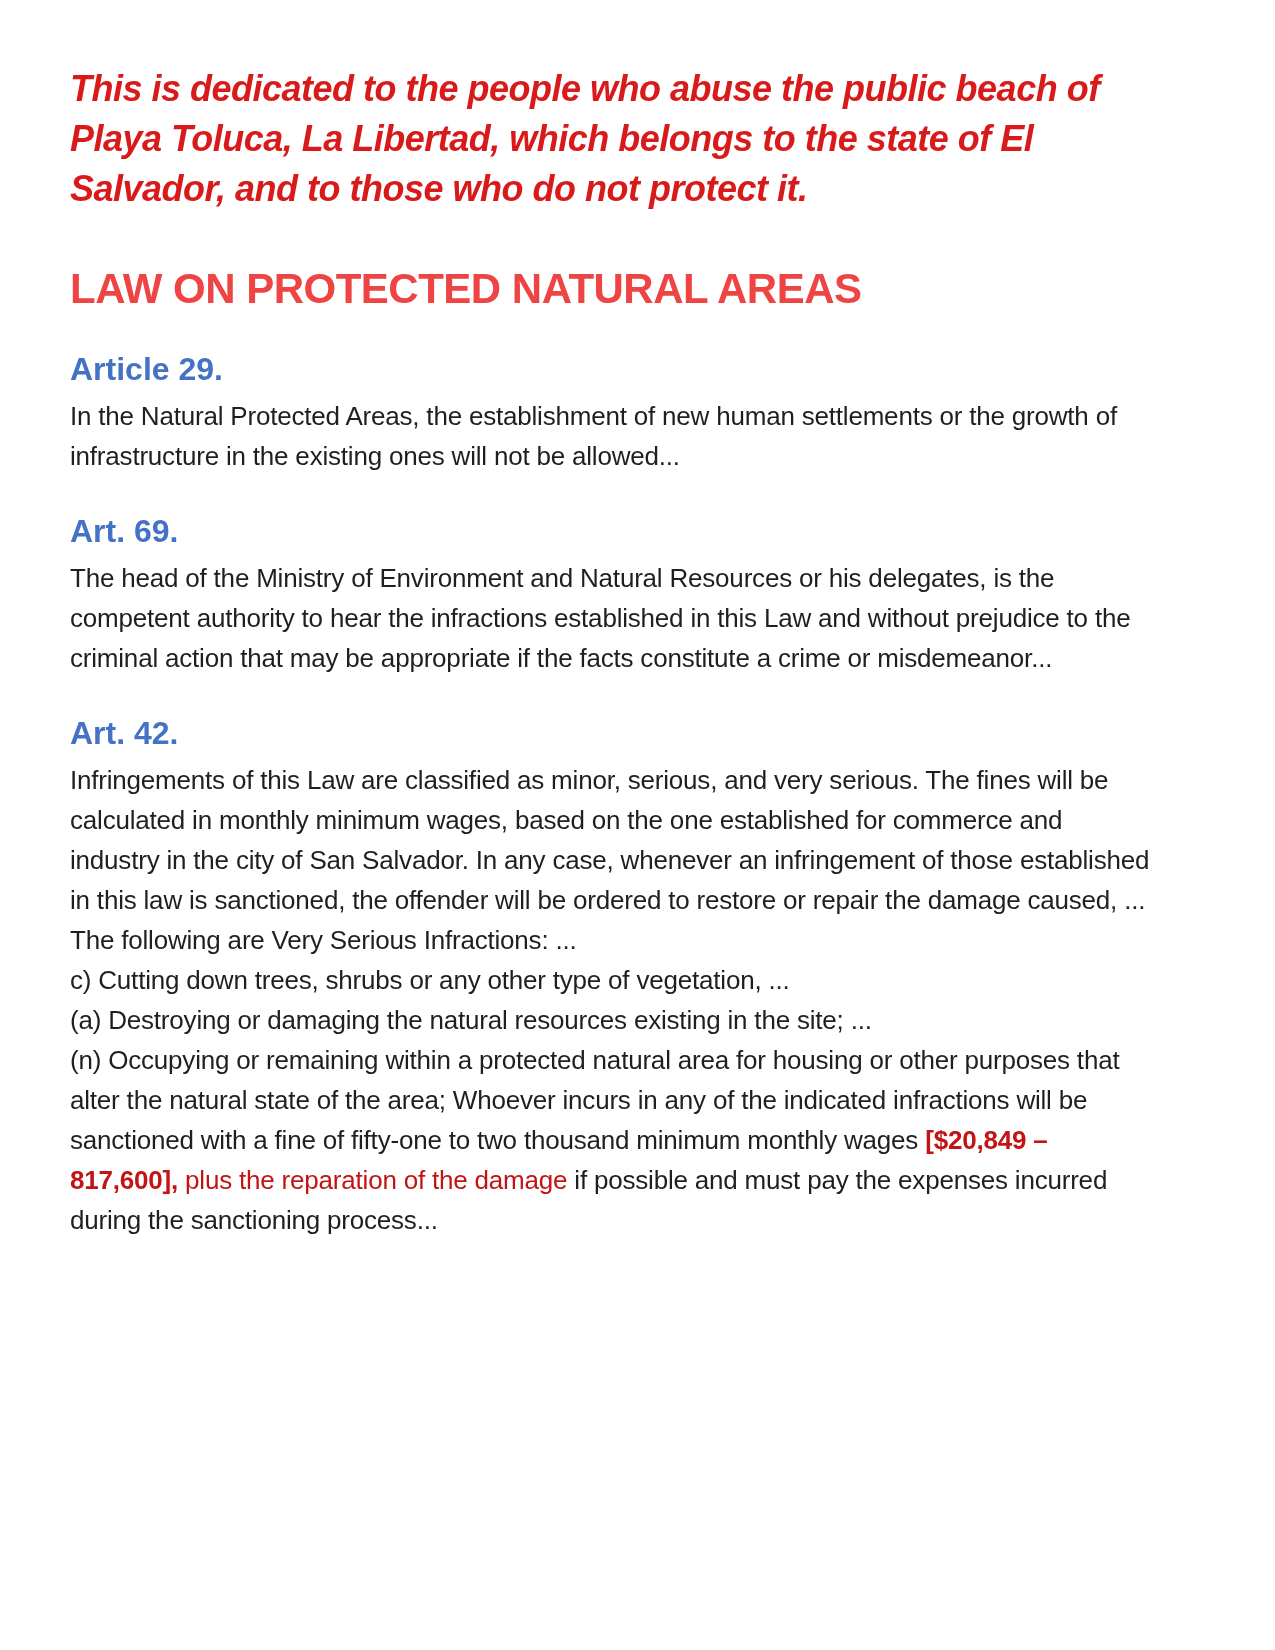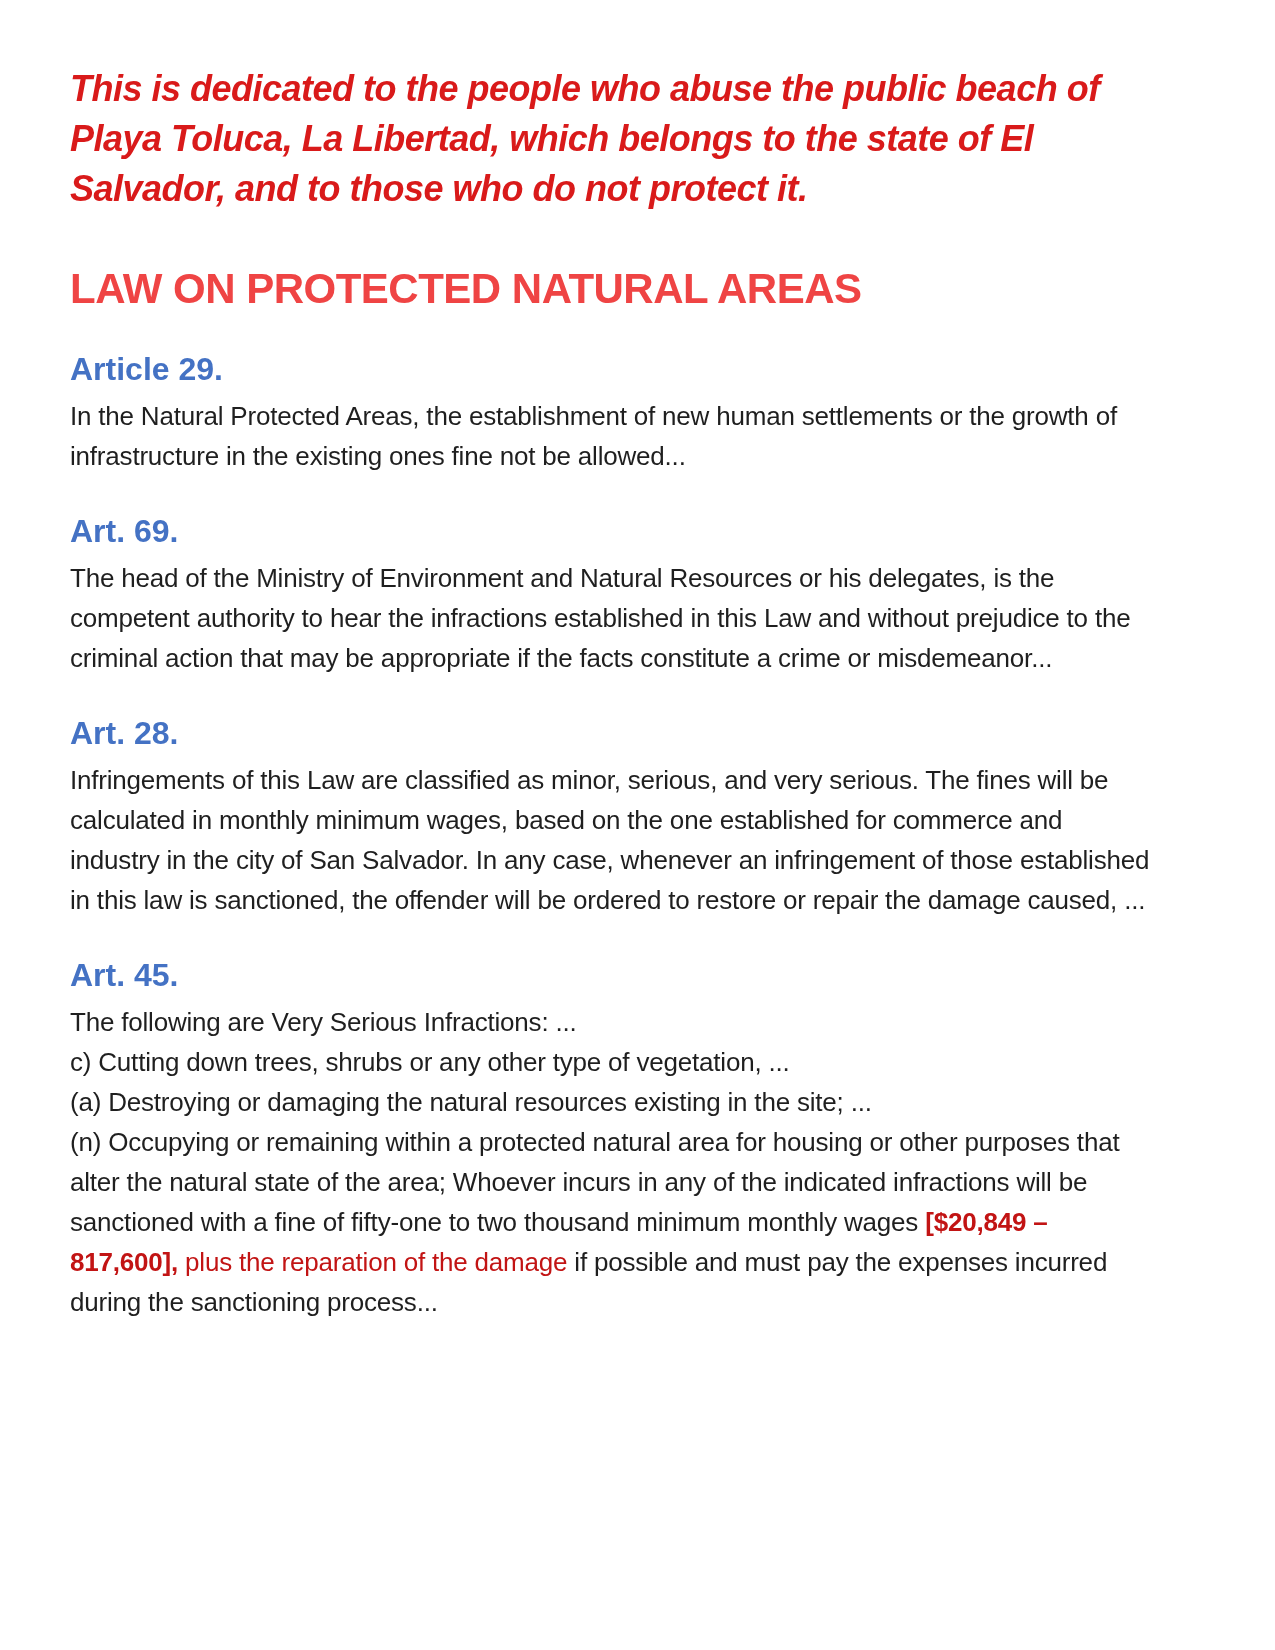--- a/index.html
+++ b/index.html
@@ -56,34 +56,33 @@
 </style>
 </head>
 <body>
 
 <p class="dedication">This is dedicated to the people who abuse the public beach of Playa Toluca, La Libertad, which belongs to the state of El Salvador, and to those who do not protect it.</p>
 
 <h1 class="doc-title">LAW ON PROTECTED NATURAL AREAS</h1>
 
 <section>
   <h2 class="section-heading">Article 29.</h2>
-  <p class="body-para">In the Natural Protected Areas, the establishment of new human settlements or the growth of infrastructure in the existing ones fine not be allowed...</p>
+  <p class="body-para">In the Natural Protected Areas, the establishment of new human settlements or the growth of infrastructure in the existing ones will not be allowed...</p>
 </section>
 
 <section>
   <h2 class="section-heading">Art. 69.</h2>
   <p class="body-para">The head of the Ministry of Environment and Natural Resources or his delegates, is the competent authority to hear the infractions established in this Law and without prejudice to the criminal action that may be appropriate if the facts constitute a crime or misdemeanor...</p>
 </section>
 
 <section>
-  <h2 class="section-heading">Art. 28.</h2>
+  <h2 class="section-heading">Art. 42.</h2>
   <p class="body-para">Infringements of this Law are classified as minor, serious, and very serious. The fines will be calculated in monthly minimum wages, based on the one established for commerce and industry in the city of San Salvador. In any case, whenever an infringement of those established in this law is sanctioned, the offender will be ordered to restore or repair the damage caused, ...</p>
 </section>
 
 <section>
-  <h2 class="section-heading">Art. 45.</h2>
   <p class="body-line">The following are Very Serious Infractions: ...</p>
   <p class="body-line">c) Cutting down trees, shrubs or any other type of vegetation, ...</p>
   <p class="body-line">(a) Destroying or damaging the natural resources existing in the site; ...</p>
   <p class="body-para">
     <span>(n) Occupying or remaining within a protected natural area for housing or other purposes that alter the natural state of the area; Whoever incurs in any of the indicated infractions will be sanctioned with a fine of fifty-one to two thousand minimum monthly wages </span><span class="fine-range">[$20,849 – 817,600],</span><span class="red-note"> plus the reparation of the damage </span><span>if possible and must pay the expenses incurred during the sanctioning process...</span>
   </p>
 </section>
 
 </body></html>

